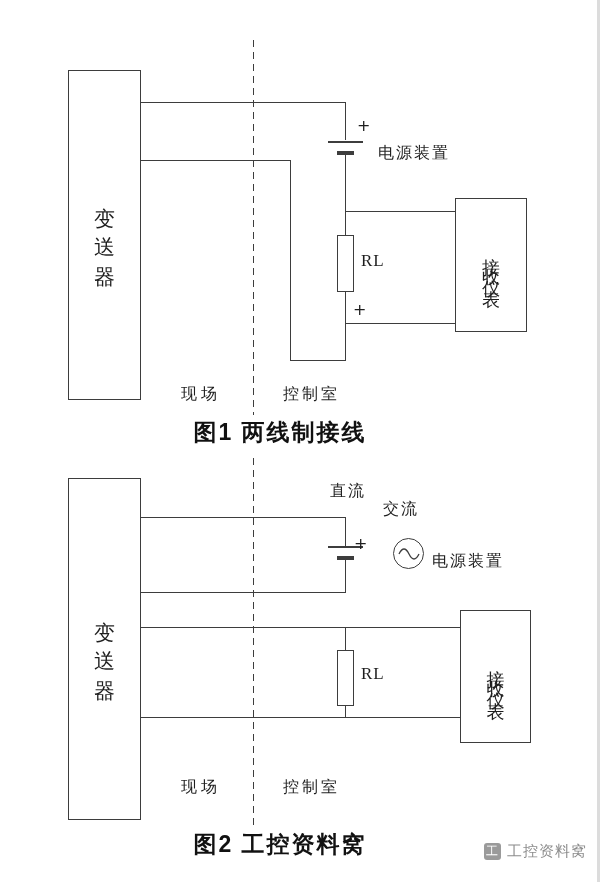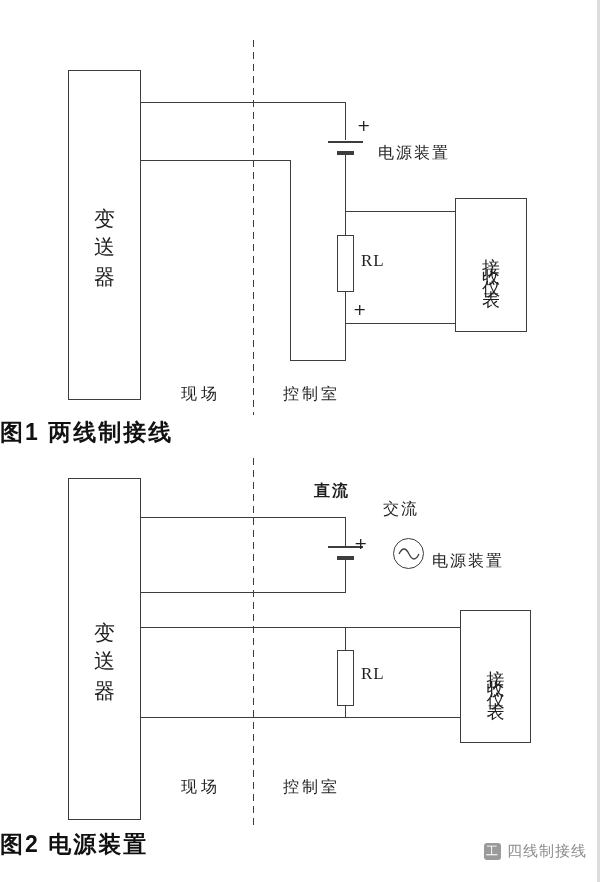--- a/index.html
+++ b/index.html
@@ -22,21 +22,21 @@
   .vt-big { font-size:21px; letter-spacing:30px; }
   .vt-med { font-size:18px; letter-spacing:11px; }
   .lbl { position:absolute; color:#1e1e1e; white-space:nowrap; font-size:16px; letter-spacing:2px; }
   .plus { position:absolute; color:#1e1e1e; font-size:16px; font-family:"DejaVu Sans", sans-serif; }
   .rl-lbl { position:absolute; color:#1e1e1e; font-size:17px; font-family:"Liberation Serif", serif; letter-spacing:1px; }
   .dashv {
     position:absolute; width:1px;
     background:repeating-linear-gradient(to bottom, #3d3d3d 0 7px, transparent 7px 12px);
   }
   .fig-title {
-    position:absolute; left:0; width:560px; 
+    position:absolute; left:0; width:560px; text-align:center;
     font-weight:bold; font-size:23px; color:#111111;
     font-family:"Liberation Sans", sans-serif; letter-spacing:2px;
   }
   .circle {
     position:absolute; width:31px; height:31px; border:1px solid #3d3d3d;
     border-radius:50%; background:#ffffff;
     display:flex; align-items:center; justify-content:center;
   }
   .watermark {
     position:absolute; top:842px; right:10px;
@@ -90,21 +90,21 @@
   <span class="lbl" style="left:283px; top:384px; letter-spacing:3px;">控制室</span>
 
   <div class="fig-title" style="top:417px;">图1 两线制接线</div>
 
   <div class="dashv" style="left:253px; top:458px; height:368px;"></div>
 
   <div class="box" style="left:68px; top:478px; width:73px; height:342px;">
     <span class="vtext vt-big">变送器</span>
   </div>
 
-  <span class="lbl" style="left:314px; top:481px;font-weight:bold;">直流</span>
+  <span class="lbl" style="left:330px; top:481px;">直流</span>
   <span class="lbl" style="left:383px; top:499px;">交流</span>
 
   <div class="wire" style="left:141px; top:517px; width:205px; height:1px;"></div>
   <div class="wire" style="left:345px; top:517px; width:1px; height:29px;"></div>
   <div class="wire" style="left:345px; top:560px; width:1px; height:33px;"></div>
   <div class="wire" style="left:141px; top:592px; width:205px; height:1px;"></div>
 
   <div>
     <div class="plate" style="left:328px; top:546px; width:35px; height:2px;"></div>
     <div class="plate" style="left:337px; top:556px; width:17px; height:4px;"></div>
@@ -126,20 +126,20 @@
   <div class="wire" style="left:345px; top:706px; width:1px; height:12px;"></div>
   <span class="rl-lbl" style="left:361px; top:664px;">RL</span>
 
   <div class="box" style="left:460px; top:610px; width:71px; height:133px;">
     <span class="vtext vt-med">接收仪表</span>
   </div>
 
   <span class="lbl" style="left:181px; top:777px; letter-spacing:4px;">现场</span>
   <span class="lbl" style="left:283px; top:777px; letter-spacing:3px;">控制室</span>
 
-  <div class="fig-title" style="top:829px;">图2 电源装置</div>
+  <div class="fig-title" style="top:829px;">图2 工控资料窝</div>
 
   <div class="watermark">
     <span class="wm-logo">工</span>
-    <span>四线制接线</span>
+    <span>工控资料窝</span>
   </div>
 
 </div>
 
 </body></html>

